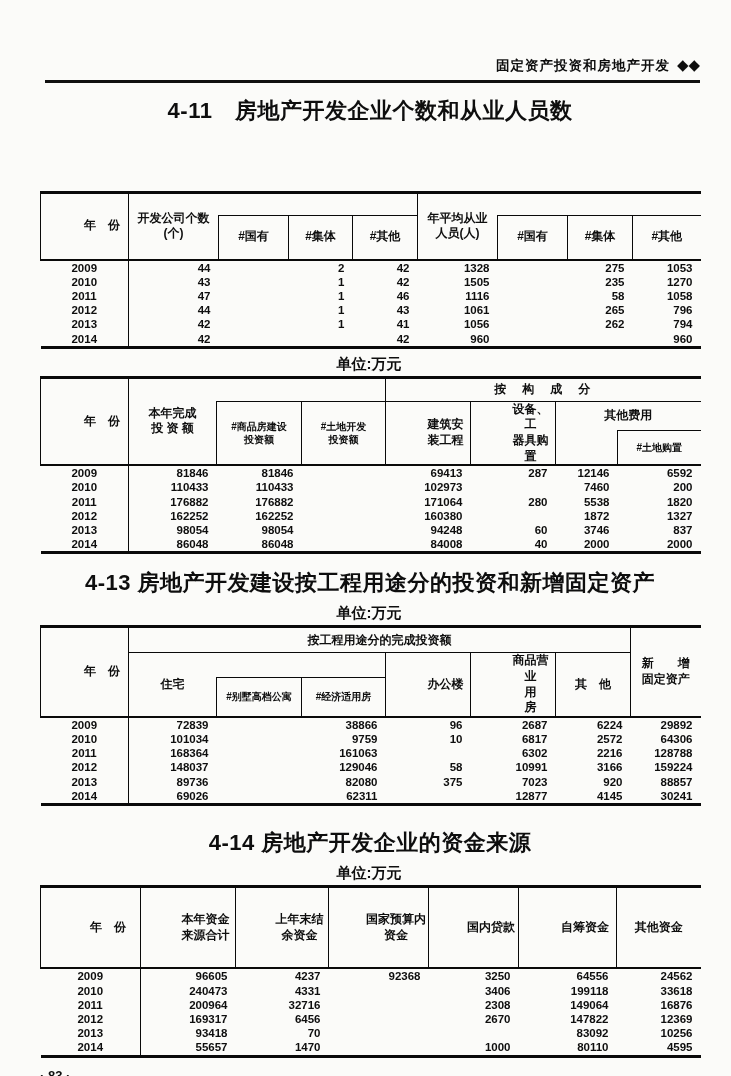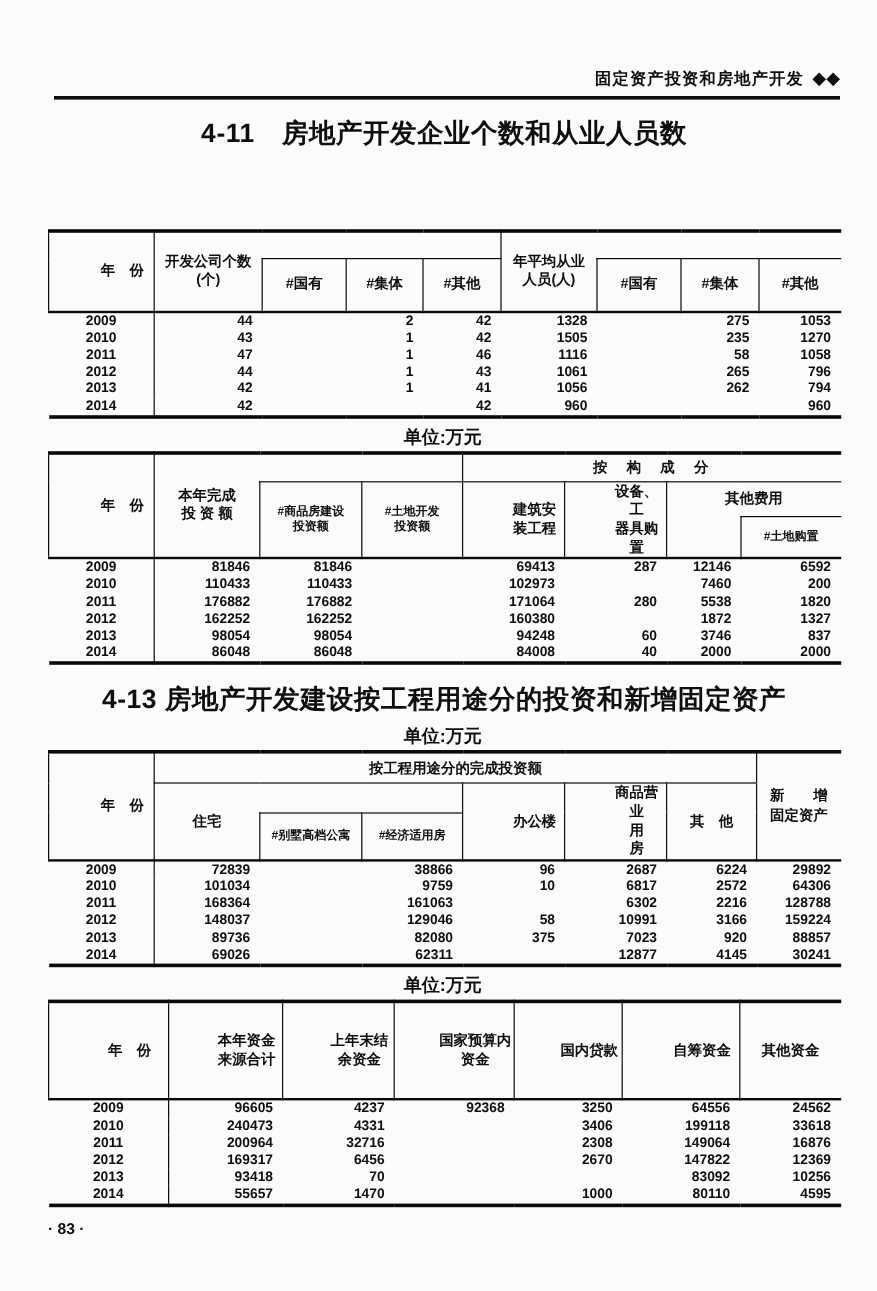--- a/index.html
+++ b/index.html
@@ -350,20 +350,21 @@
           <td></td>
           <td>12877</td>
           <td>4145</td>
           <td>30241</td>
         </tr>
       </tbody>
   </table>
 </section>
 
 <section>
+  <div class="table-title title-4">4-14 房地产开发企业的资金来源</div>
   <div class="unit-label">单位:万元</div>
   <table>
     <colgroup>
       <col style="width:100px">
         <col style="width:95px">
         <col style="width:93px">
         <col style="width:100px">
       <col style="width:90px">
         <col style="width:98px">
         <col style="width:84px">

